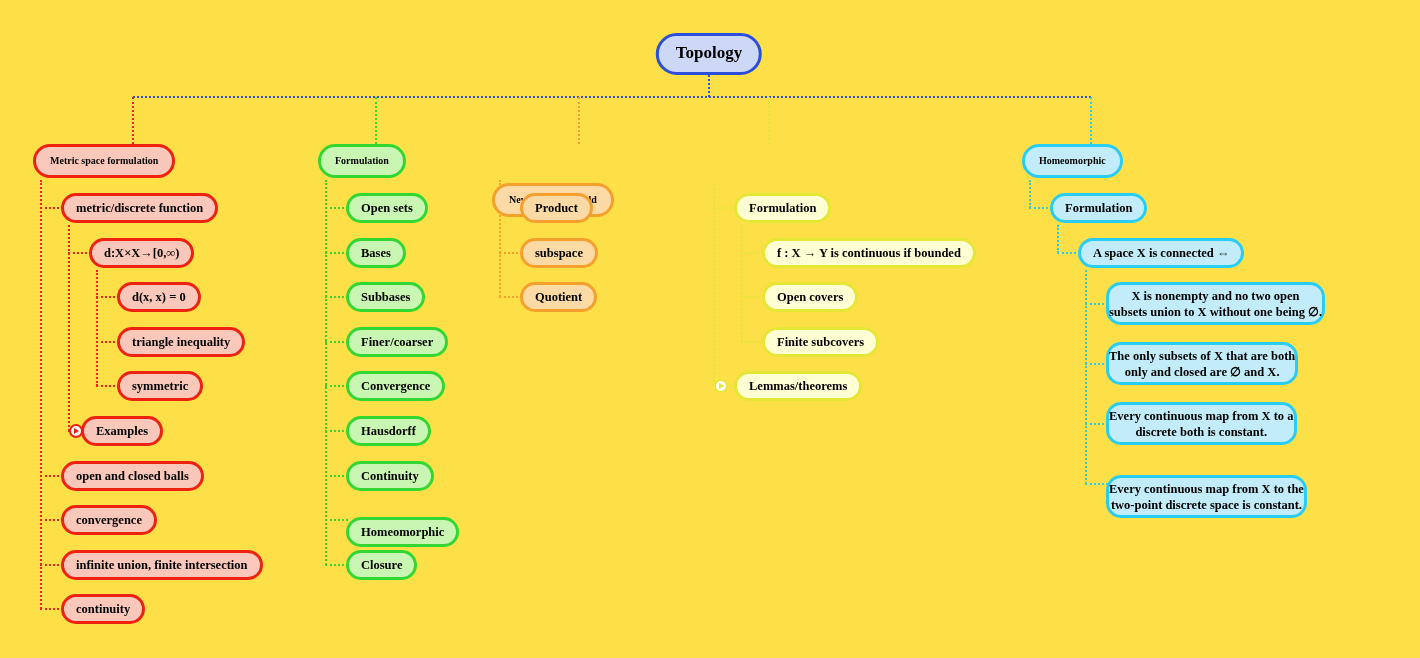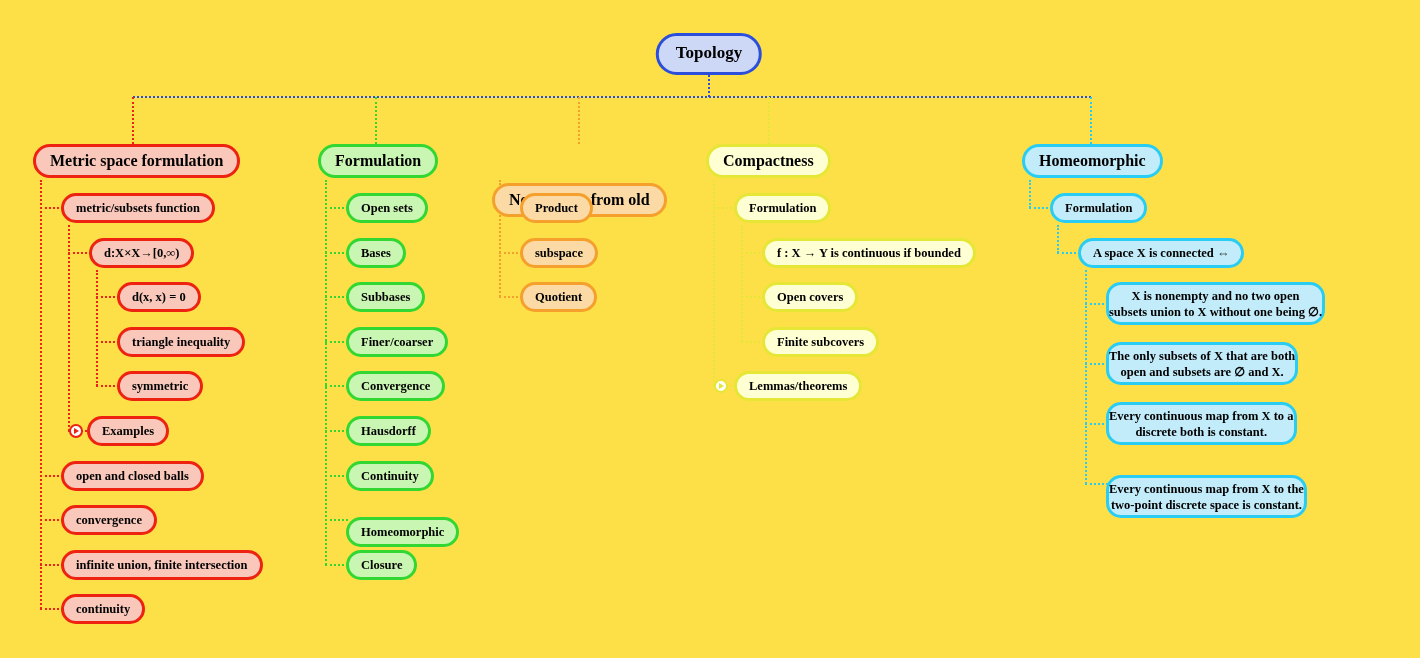--- a/index.html
+++ b/index.html
@@ -24,21 +24,21 @@
     white-space:nowrap;
     z-index:2;
     background:#fff;
   }
   .node.header{
     height:34px;
     line-height:27px;
     padding:0 14px;
     border-width:3.5px;
     border-radius:17px;
-    font-size:16px;
+    font-size:10px;
   }
   .node.root{
     left:709px;top:33px;
     transform:translateX(-50%);
     height:42px;
     line-height:34px;
     padding:0 17px;
     border-width:3.5px;
     border-radius:21px;
     font-size:17px;
@@ -77,30 +77,30 @@
     border-bottom:3px solid transparent;
     margin:2px 0 0 3px;
   }
 </style>
 </head>
 <body>
 
 <div id="stage">
   <div class="node root" style="border-color: rgb(43, 79, 219); background: rgb(205, 216, 246);">Topology</div>
 <div class="node header" style="left: 33px; top: 144px; border-color: rgb(238, 34, 17); background: rgb(249, 200, 187);">Metric space formulation</div>
-    <div class="node" style="left: 61px; top: 193px; border-color: rgb(238, 34, 17); background: rgb(249, 200, 187);">metric/subsets function</div>
+    <div class="node" style="left: 61px; top: 193px; border-color: rgb(238, 34, 17); background: rgb(249, 200, 187);">metric/discrete function</div>
     <div class="node" style="left: 89px; top: 237.6px; border-color: rgb(238, 34, 17); background: rgb(249, 200, 187);">d:X×X→[0,∞)</div>
     <div class="node" style="left: 117px; top: 282.2px; border-color: rgb(238, 34, 17); background: rgb(249, 200, 187);">d(x, x) = 0</div>
     <div class="node" style="left: 117px; top: 326.8px; border-color: rgb(238, 34, 17); background: rgb(249, 200, 187);">triangle inequality</div>
     <div class="node" style="left: 117px; top: 371.4px; border-color: rgb(238, 34, 17); background: rgb(249, 200, 187);">symmetric</div>
     <div class="conn v" style="left: 96px; top: 269.6px; height: 116.8px; border-left-color: rgb(238, 34, 17);"></div>
     <div class="conn h" style="left: 96px; top: 296.2px; width: 23px; border-top-color: rgb(238, 34, 17);"></div>
     <div class="conn h" style="left: 96px; top: 340.8px; width: 23px; border-top-color: rgb(238, 34, 17);"></div>
     <div class="conn h" style="left: 96px; top: 385.4px; width: 23px; border-top-color: rgb(238, 34, 17);"></div>
-    <div class="node" style="left: 87px; top: 416px; border-color: rgb(238, 34, 17); background: rgb(249, 200, 187);">Examples</div>
+    <div class="node" style="left: 81px; top: 416px; border-color: rgb(238, 34, 17); background: rgb(249, 200, 187);">Examples</div>
     <div class="conn v" style="left: 68px; top: 225px; height: 206px; border-left-color: rgb(238, 34, 17);"></div>
     <div class="conn h" style="left: 68px; top: 251.6px; width: 23px; border-top-color: rgb(238, 34, 17);"></div>
     <div class="conn h" style="left: 68px; top: 430px; width: 23px; border-top-color: rgb(238, 34, 17);"></div>
     <div class="collapse-icon" style="left: 69px; top: 424px; border-color: rgb(238, 34, 17);">
       <span class="tri" style="border-left-color: rgb(238, 34, 17);"></span>
     </div>
     <div class="node" style="left: 61px; top: 460.6px; border-color: rgb(238, 34, 17); background: rgb(249, 200, 187);">open and closed balls</div>
     <div class="node" style="left: 61px; top: 505.2px; border-color: rgb(238, 34, 17); background: rgb(249, 200, 187);">convergence</div>
     <div class="node" style="left: 61px; top: 549.8px; border-color: rgb(238, 34, 17); background: rgb(249, 200, 187);">infinite union, finite intersection</div>
     <div class="node" style="left: 61px; top: 594.4px; border-color: rgb(238, 34, 17); background: rgb(249, 200, 187);">continuity</div>
@@ -131,21 +131,20 @@
     <div class="conn h" style="left: 325px; top: 519.2px; width: 23px; border-top-color: rgb(50, 215, 50);"></div>
     <div class="conn h" style="left: 325px; top: 563.8px; width: 23px; border-top-color: rgb(50, 215, 50);"></div>
     <div class="node header" style="left: 492px; top: 144px; border-color: rgb(245, 160, 45); background: rgb(251, 218, 165); margin-top: 39px;">New spaces from old</div>
     <div class="node" style="left: 520px; top: 193px; border-color: rgb(245, 160, 45); background: rgb(251, 218, 165);">Product</div>
     <div class="node" style="left: 520px; top: 237.6px; border-color: rgb(245, 160, 45); background: rgb(251, 218, 165);">subspace</div>
     <div class="node" style="left: 520px; top: 282.2px; border-color: rgb(245, 160, 45); background: rgb(251, 218, 165);">Quotient</div>
     <div class="conn v" style="left: 499px; top: 180px; height: 117.2px; border-left-color: rgb(245, 160, 45);"></div>
     <div class="conn h" style="left: 499px; top: 207px; width: 23px; border-top-color: rgb(245, 160, 45);"></div>
     <div class="conn h" style="left: 499px; top: 251.6px; width: 23px; border-top-color: rgb(245, 160, 45);"></div>
     <div class="conn h" style="left: 499px; top: 296.2px; width: 23px; border-top-color: rgb(245, 160, 45);"></div>
-    <div class="node header" style="left: 706px; top: 144px; border-color: rgb(230, 230, 55); background: rgb(255, 255, 212);">Compactness</div>
     <div class="node" style="left: 734px; top: 193px; border-color: rgb(230, 230, 55); background: rgb(255, 255, 212);">Formulation</div>
     <div class="node" style="left: 762px; top: 237.6px; border-color: rgb(230, 230, 55); background: rgb(255, 255, 212);">f : X → Y is continuous if bounded</div>
     <div class="node" style="left: 762px; top: 282.2px; border-color: rgb(230, 230, 55); background: rgb(255, 255, 212);">Open covers</div>
     <div class="node" style="left: 762px; top: 326.8px; border-color: rgb(230, 230, 55); background: rgb(255, 255, 212);">Finite subcovers</div>
     <div class="conn v" style="left: 741px; top: 225px; height: 116.8px; border-left-color: rgb(230, 230, 55);"></div>
     <div class="conn h" style="left: 741px; top: 251.6px; width: 23px; border-top-color: rgb(230, 230, 55);"></div>
     <div class="conn h" style="left: 741px; top: 296.2px; width: 23px; border-top-color: rgb(230, 230, 55);"></div>
     <div class="conn h" style="left: 741px; top: 340.8px; width: 23px; border-top-color: rgb(230, 230, 55);"></div>
     <div class="node" style="left: 734px; top: 371.4px; border-color: rgb(230, 230, 55); background: rgb(255, 255, 212);">Lemmas/theorems</div>
     <div class="conn v" style="left: 713px; top: 180px; height: 206.4px; border-left-color: rgb(230, 230, 55);"></div>
@@ -156,21 +155,21 @@
     </div>
     <div class="node header" style="left: 1022px; top: 144px; border-color: rgb(41, 205, 244); background: rgb(194, 236, 250);">Homeomorphic</div>
     <div class="node" style="left: 1050px; top: 193px; border-color: rgb(41, 205, 244); background: rgb(194, 236, 250);">Formulation</div>
     <div class="node" style="left: 1078px; top: 237.6px; border-color: rgb(41, 205, 244); background: rgb(194, 236, 250);">A space X is connected ⇔</div>
     <div class="node wrap" style="left: 1106px; top: 282.2px; border-color: rgb(41, 205, 244); background: rgb(194, 236, 250);">
       <div>X is nonempty and no two open</div>
       <div>subsets union to X without one being ∅.</div>
     </div>
     <div class="node wrap" style="left: 1106px; top: 342.2px; border-color: rgb(41, 205, 244); background: rgb(194, 236, 250);">
       <div>The only subsets of X that are both</div>
-      <div>open and subsets are ∅ and X.</div>
+      <div>only and closed are ∅ and X.</div>
     </div>
     <div class="node wrap" style="left: 1106px; top: 402.2px; border-color: rgb(41, 205, 244); background: rgb(194, 236, 250);">
       <div>Every continuous map from X to a</div>
       <div>discrete both is constant.</div>
     </div>
     <div class="node wrap" style="left: 1106px; top: 475px; border-color: rgb(41, 205, 244); background: rgb(194, 236, 250);">
       <div>Every continuous map from X to the</div>
       <div>two-point discrete space is constant.</div>
     </div>
     <div class="conn v" style="left: 1085px; top: 269.6px; height: 214.1px; border-left-color: rgb(41, 205, 244);"></div>

